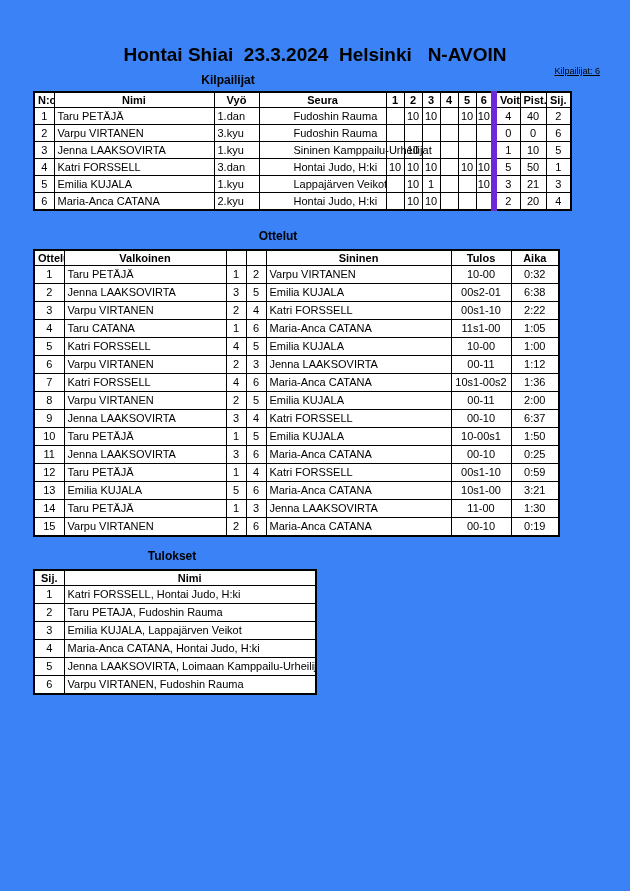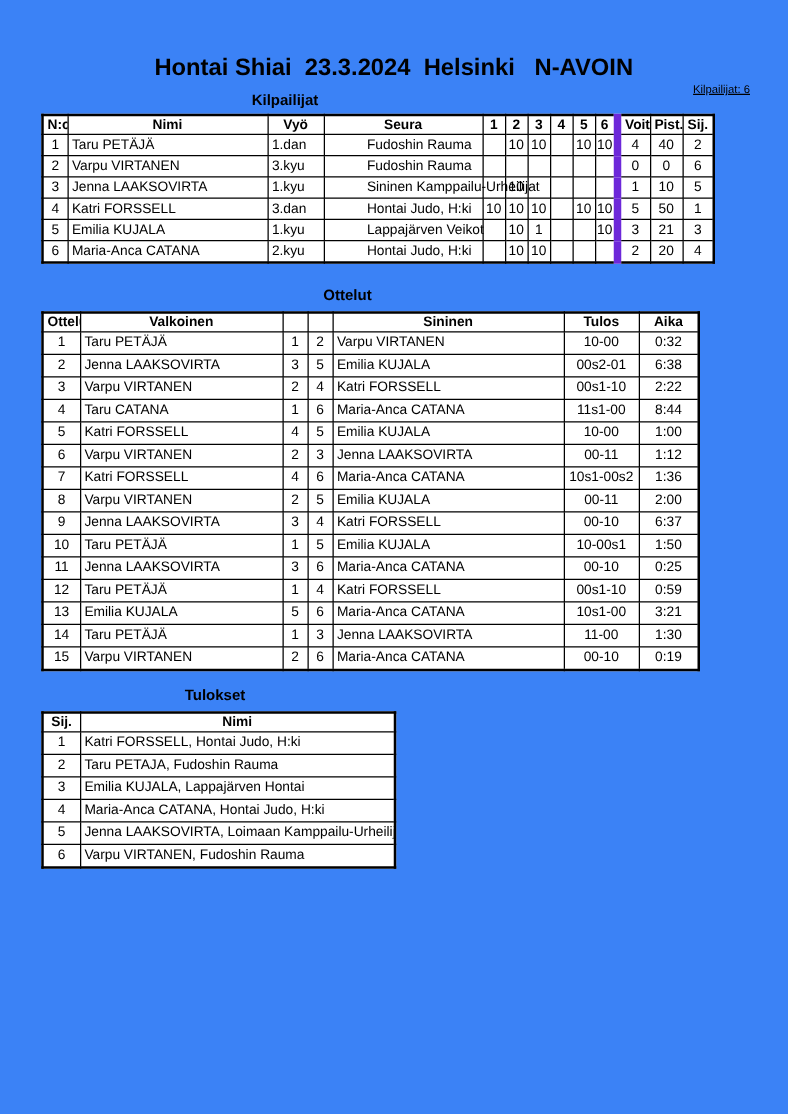--- a/index.html
+++ b/index.html
@@ -274,21 +274,21 @@
     <td class="c">2:22</td>
   </tr>
 
   <tr>
     <td class="c">4</td>
     <td>Taru CATANA</td>
     <td class="c">1</td>
     <td class="c">6</td>
     <td>Maria-Anca CATANA</td>
     <td class="c">11s1-00</td>
-    <td class="c">8:44</td>
+    <td class="c">1:05</td>
   </tr>
 
   <tr>
     <td class="c">5</td>
     <td>Katri FORSSELL</td>
     <td class="c">4</td>
     <td class="c">5</td>
     <td>Emilia KUJALA</td>
     <td class="c">10-00</td>
     <td class="c">1:00</td>
@@ -415,21 +415,21 @@
     <td>Katri FORSSELL, Hontai Judo, H:ki</td>
   </tr>
 
   <tr>
     <td class="c">2</td>
     <td>Taru PETAJA, Fudoshin Rauma</td>
   </tr>
 
   <tr>
     <td class="c">3</td>
-    <td>Emilia KUJALA, Lappajärven Hontai</td>
+    <td>Emilia KUJALA, Lappajärven Veikot</td>
   </tr>
 
   <tr>
     <td class="c">4</td>
     <td>Maria-Anca CATANA, Hontai Judo, H:ki</td>
   </tr>
 
   <tr>
     <td class="c">5</td>
     <td>Jenna LAAKSOVIRTA, Loimaan Kamppailu-Urheilijat</td>

